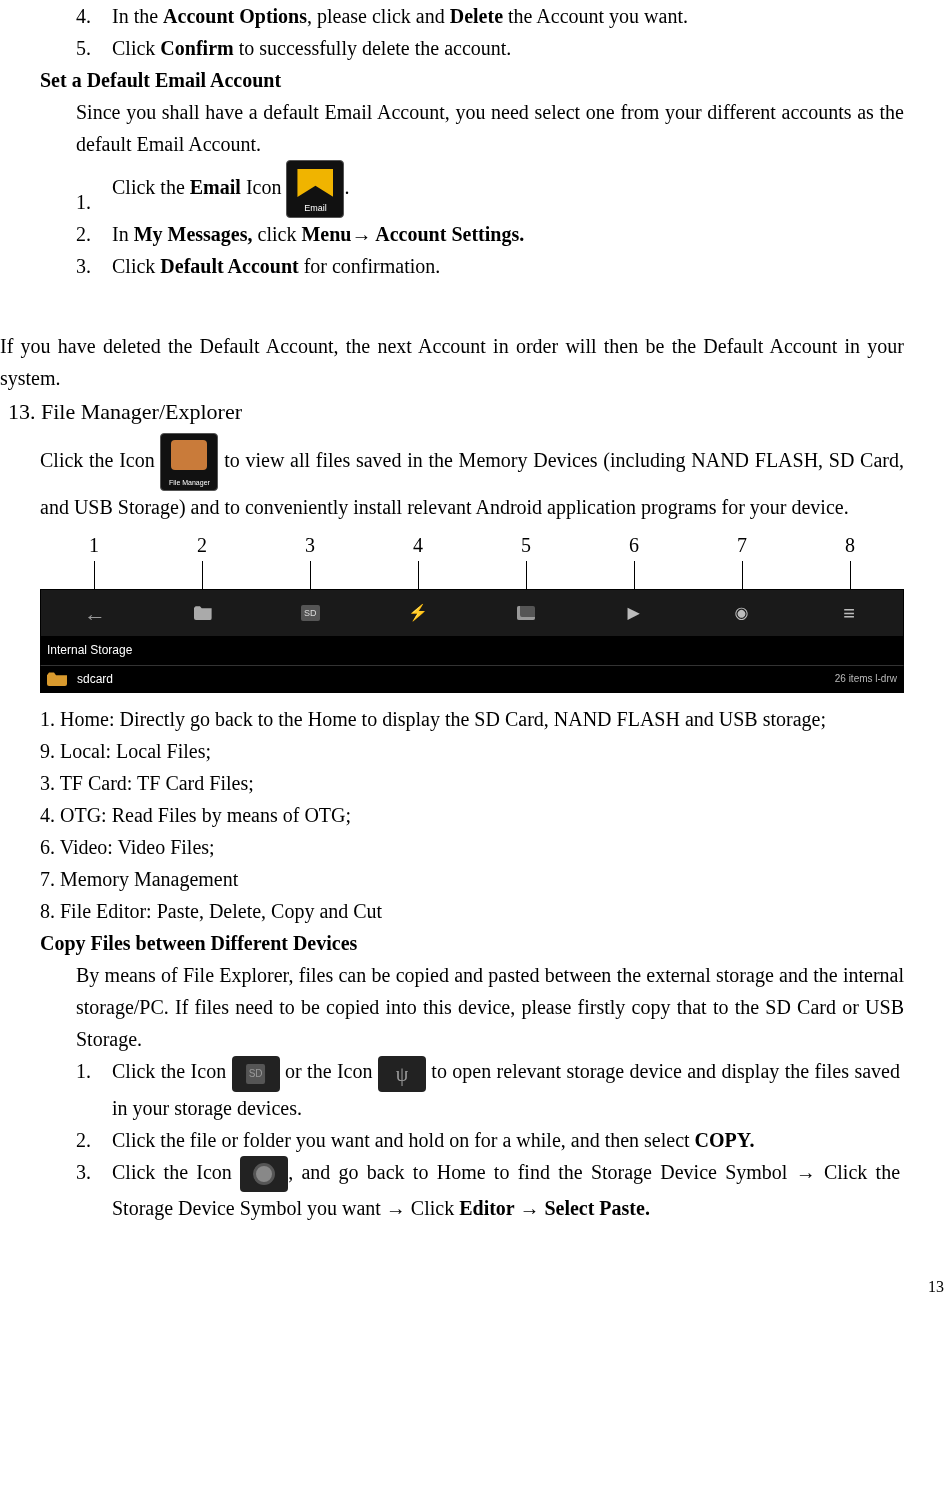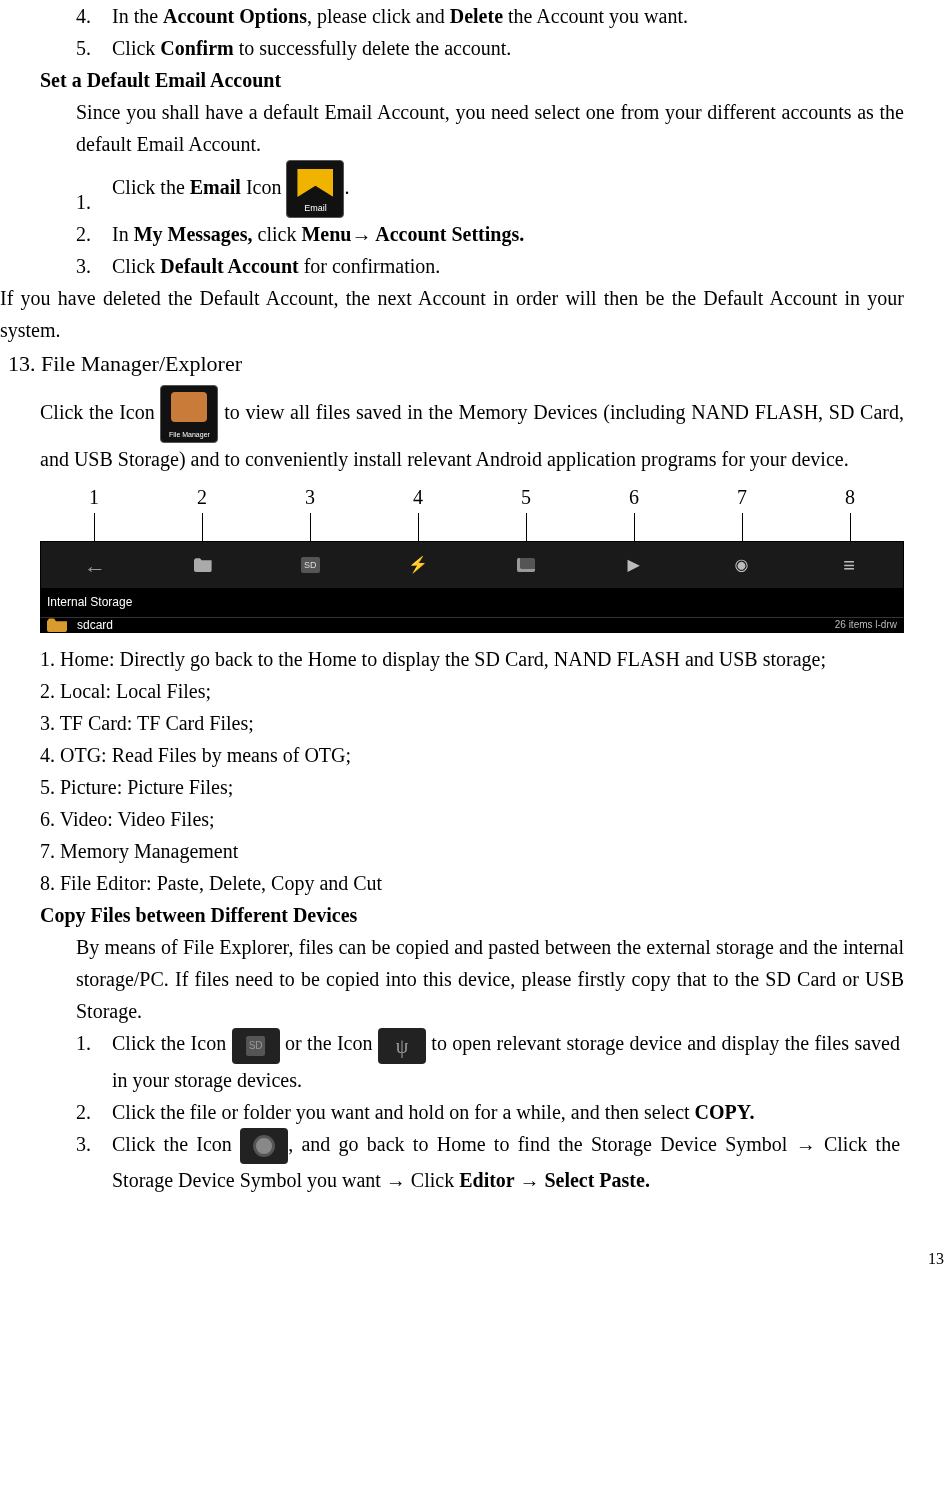--- a/index.html
+++ b/index.html
@@ -7,21 +7,21 @@
       font-family: "Times New Roman", Times, serif;
       font-size: 20px;
       line-height: 1.6;
       background: #fff;
       color: #000;
       width: 944px;
       padding: 0;
     }
     .content { padding: 0 0 40px 0; }
     .indent-1 { padding-left: 76px; }
-    .indent-0 { padding-left: 0; }
+    .indent-0 { padding-left: 0; margin-top: 48px; }
     .indent-half { padding-left: 40px; }
     .indent-sec0 { padding-left: 8px; }
     .numitem { display: flex; }
     .numitem .num { width: 36px; flex-shrink: 0; }
     .numitem .txt { flex: 1; text-align: justify; padding-right: 44px; }
     .para { text-align: justify; padding-right: 40px; }
     b { font-weight: bold; }
     .arrow { font-family: Arial, sans-serif; }
 
     
@@ -156,21 +156,21 @@
     .fm-bar .cell.vid::before { content:"▶"; font-size:16px; color:#bbb; }
     .fm-bar .cell.mem::before { content:"◉"; font-size:16px; color:#bbb; }
     .fm-bar .cell.edit::before { content:"≡"; font-size:20px; color:#bbb; }
     .fm-path {
       background:#000; color:#fff; font-family:Arial,sans-serif; font-size:12px;
       padding:4px 6px; border:1px solid #000; border-top:none;
     }
     .fm-row {
       background:#000; color:#fff; font-family:Arial,sans-serif; font-size:12px;
       display:flex; align-items:center; border:1px solid #000; border-top:1px solid #333;
-      height:16px; padding:0 6px;
+      height:28px; padding:0 6px;
     }
     .fm-row .folder-ico { width:20px; height:14px; background:#d99a2e; border-radius:2px; margin-right:10px; clip-path: polygon(0 20%, 10% 0, 35% 0, 45% 20%, 100% 20%, 100% 100%, 0 100%); }
     .fm-row .spacer { flex:1; }
     .fm-row .meta { color:#bbb; font-size:10px; }
 
     .page-num { text-align:right; font-size:16px; margin-top:50px; }
     .section-h { font-size:22px; font-weight:normal; }
   </style>
 </head>
 <body>
@@ -255,24 +255,23 @@
     <div class="fm-path">Internal Storage</div>
     <div class="fm-row">
       <div class="folder-ico"></div>
       <div>sdcard</div>
       <div class="spacer"></div>
       <div class="meta">26 items l-drw</div>
     </div>
   </div>
 
   <div class="indent-half para">1. Home: Directly go back to the Home to display the SD Card, NAND FLASH and USB storage;</div>
-  <div class="indent-half">2. Local: Local Files;</div>
+  <div class="indent-half">9. Local: Local Files;</div>
   <div class="indent-half">3. TF Card: TF Card Files;</div>
   <div class="indent-half">4. OTG: Read Files by means of OTG;</div>
-  <div class="indent-half">5. Picture: Picture Files;</div>
   <div class="indent-half">6. Video: Video Files;</div>
   <div class="indent-half">7. Memory Management</div>
   <div class="indent-half">8. File Editor: Paste, Delete, Copy and Cut</div>
 
   <div class="indent-half">
     <b>Copy Files between Different Devices</b>
   </div>
   <div class="indent-1 para">By means of File Explorer, files can be copied and pasted between the external storage and the internal storage/PC. If files need to be copied into this device, please firstly copy that to the SD Card or USB Storage.</div>
 
   <div class="indent-1 numitem">

